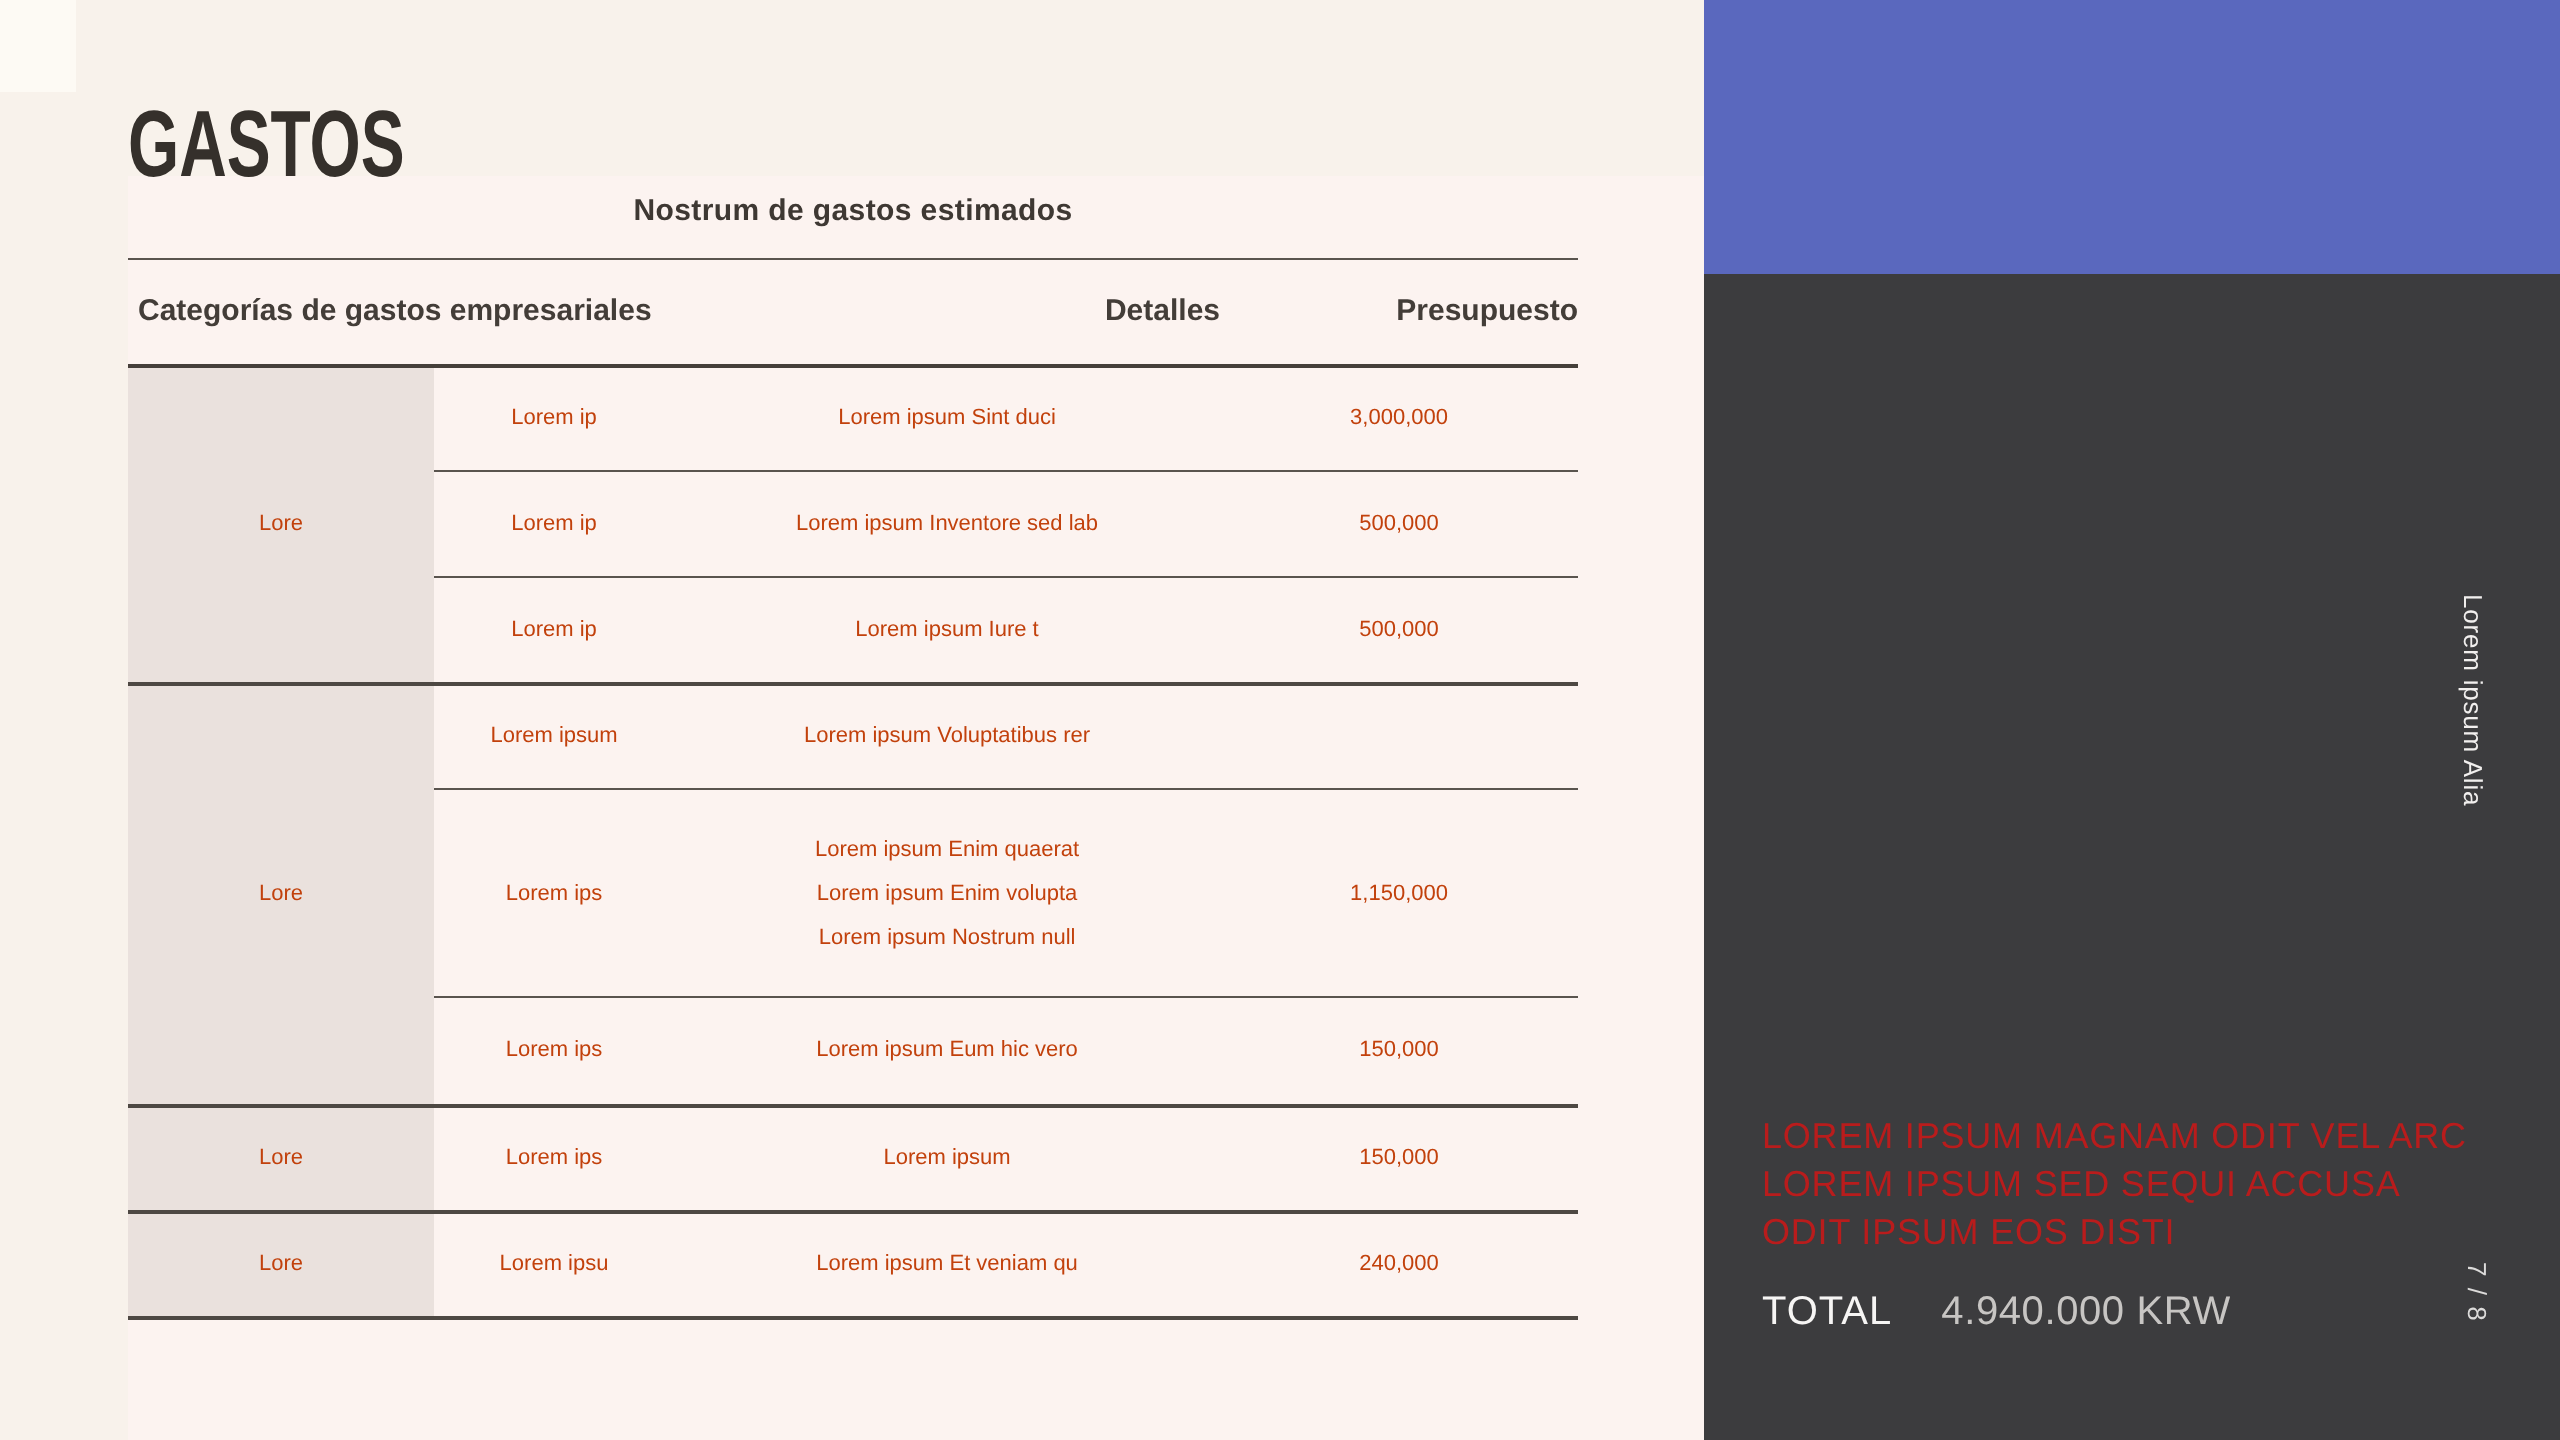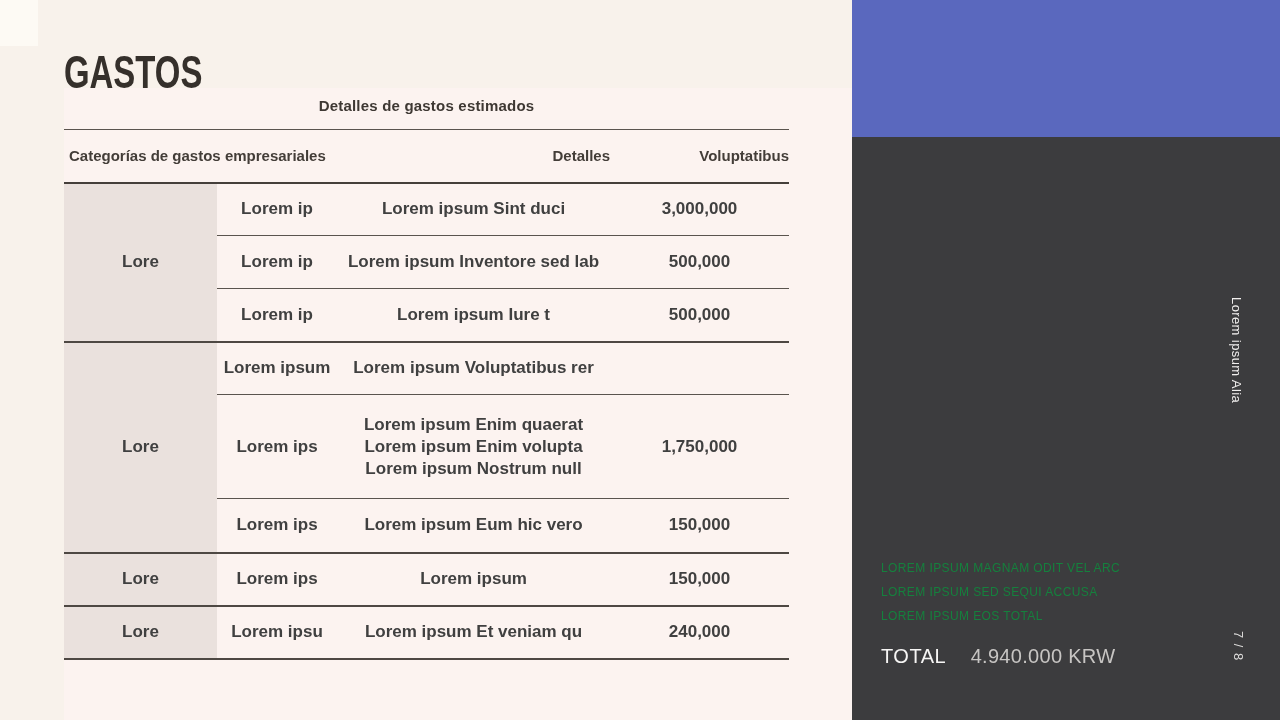--- a/index.html
+++ b/index.html
@@ -27,42 +27,41 @@
   col.c1 { width:153px; } col.c2 { width:120px; } col.c3 { width:273px; } col.c4 { width:179px; }
 
   thead th {
     height:53px; font-size:15px; font-weight:bold; color:#433d38;
     border-top:1px solid #5a544e; border-bottom:2px solid #453f3a;
     text-align:right; vertical-align:middle;
   }
   thead th.cat-h { text-align:left; padding-left:5px; }
 
   tbody td {
-    font-size:17px; color:#404040; text-align:center; vertical-align:middle;
+    font-size:11px; color:#c2410c; text-align:center; vertical-align:middle;
     line-height:22px;
-    font-weight:bold;
   }
   tbody td.cat { background:#eae1dd; }
   tr.group-start > td { border-top:2px solid #4e4843; }
   tr.inner > td { border-top:1px solid #5a544e; }
   tr.last-row > td { border-bottom:2px solid #4e4843; }
   .h53 > td { height:53px; } .h111 > td { height:104px; } .h54 > td { height:54px; }
   .detail-line { display:block; }
 
   .dark-panel { position:absolute; left:852px; top:0; width:428px; height:720px; background:#3c3c3e; }
   .blue-block { position:absolute; left:0; top:0; width:428px; height:137px; background:#5a68be; }
 
   .side-label {
     position:absolute; left:1229px; top:297px;
     writing-mode:vertical-rl; font-size:13px; color:#f1efee; letter-spacing:0.4px;
     white-space:nowrap;
   }
   .notes {
     position:absolute; left:881px; top:556px;
-    font-size:12px; color:#15803d; line-height:24px; letter-spacing:0.4px;
+    font-size:18px; color:#b91c1c; line-height:24px; letter-spacing:0.4px;
     white-space:nowrap;
   }
   .total-line { position:absolute; left:881px; top:645px; font-size:20px; white-space:nowrap; }
   .total-label { font-weight:normal; color:#f6f5f4; letter-spacing:0.5px; }
   .total-value { color:#c7c5c3; margin-left:19px; letter-spacing:0.3px; }
   .page-num {
     position:absolute; left:1231px; top:631px;
     writing-mode:vertical-rl; font-size:13px; color:#dcdbda; letter-spacing:1px;
     white-space:nowrap;
   }
@@ -71,34 +70,34 @@
 <body>
 
 <div class="slide">
 
   <div class="corner-box"></div>
   <div class="content-bg"></div>
 
   <h1 class="slide-title">GASTOS</h1>
 
   <div class="table-block">
-    <div class="table-caption">Detalles de gastos estimados</div>
+    <div class="table-caption">Nostrum de gastos estimados</div>
 
     <table>
       <colgroup>
           <col class="c1">
           <col class="c2">
           <col class="c3">
           <col class="c4">
         </colgroup>
       <thead>
         <tr>
           <th class="cat-h" colspan="2">Categorías de gastos empresariales</th>
           <th>Detalles</th>
-          <th>Voluptatibus</th>
+          <th>Presupuesto</th>
         </tr>
       </thead>
       <tbody>
 
         <tr class="group-start h53">
           <td class="cat" rowspan="3">Lore</td>
           <td>Lorem ip</td>
           <td>Lorem ipsum Sint duci</td>
           <td>3,000,000</td>
         </tr>
@@ -119,21 +118,21 @@
           <td>Lorem ipsum Voluptatibus rer</td>
           <td></td>
         </tr>
         <tr class="inner h111">
           <td>Lorem ips</td>
           <td>
             <span class="detail-line">Lorem ipsum Enim quaerat</span>
             <span class="detail-line">Lorem ipsum Enim volupta</span>
             <span class="detail-line">Lorem ipsum Nostrum null</span>
           </td>
-          <td>1,750,000</td>
+          <td>1,150,000</td>
         </tr>
         <tr class="inner h54">
           <td>Lorem ips</td>
           <td>Lorem ipsum Eum hic vero</td>
           <td>150,000</td>
         </tr>
 
         <tr class="group-start h53">
           <td class="cat">Lore</td>
           <td>Lorem ips</td>
@@ -153,21 +152,21 @@
 
   <div class="dark-panel">
     <div class="blue-block"></div>
   </div>
 
   <div class="side-label">Lorem ipsum Alia</div>
 
   <div class="notes">
     <div>LOREM IPSUM MAGNAM ODIT VEL ARC</div>
     <div>LOREM IPSUM SED SEQUI ACCUSA</div>
-    <div>LOREM IPSUM EOS TOTAL</div>
+    <div>ODIT IPSUM EOS DISTI</div>
   </div>
 
   <div class="total-line">
     <span class="total-label">TOTAL</span>
     <span class="total-value">4.940.000 KRW</span>
   </div>
 
   <div class="page-num">7 / 8</div>
 
 </div>

